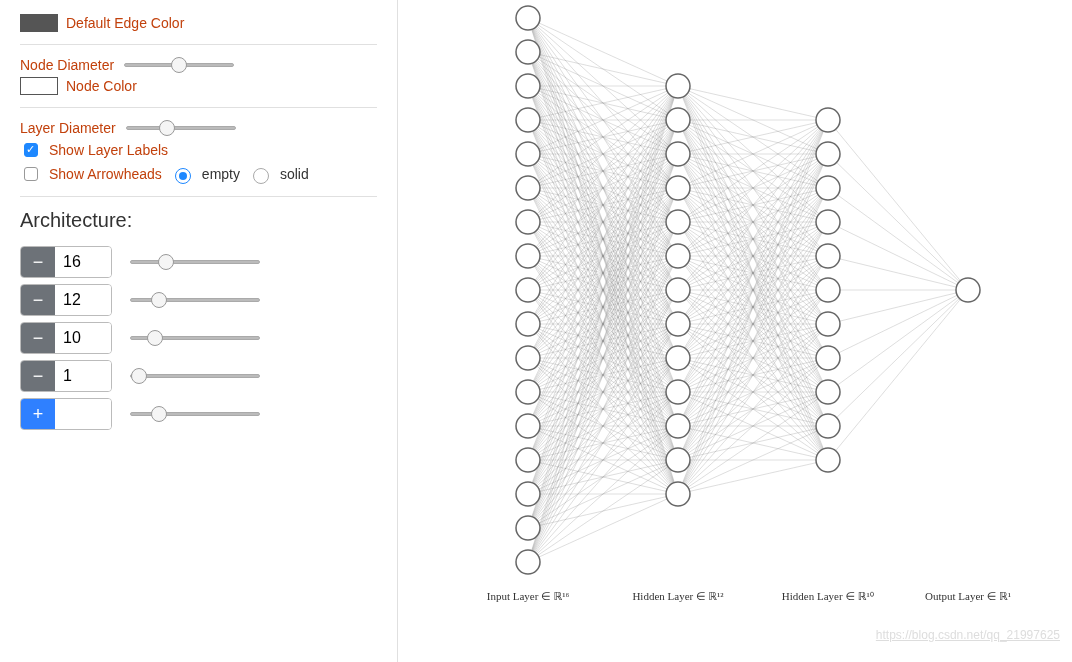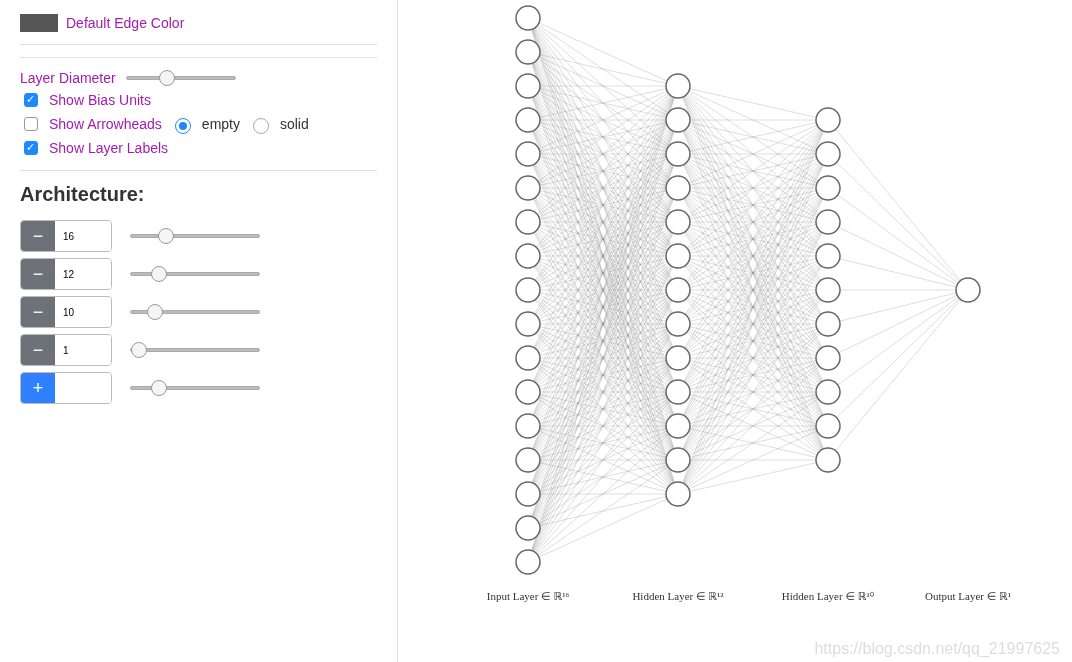--- a/index.html
+++ b/index.html
@@ -6,84 +6,88 @@
   html, body { margin:0; padding:0; font-family: -apple-system, BlinkMacSystemFont, "Segoe UI", Arial, sans-serif; font-size:14px; color:#333; background:#fff; }
   .app { display:flex; width:1072px; height:662px; position:relative; }
   .sidebar { width:398px; padding:10px 20px 10px 20px; border-right:1px solid #e0e0e0; overflow:hidden; }
   .canvas { flex:1; position:relative; }
   .row { display:flex; align-items:center; margin:4px 0; gap:8px; }
   .swatch { width:38px; height:18px; border:1px solid #555; }
   .swatch.grey { background:#555; }
   .swatch.white { background:#fff; }
   .swatch.black { background:#111; }
   hr.sep { border:none; border-top:1px solid #e0e0e0; margin:12px 0; }
-  .label { color:#a21caf; }
+  .label { color:#c2410c; }
   .slider { appearance:none; height:4px; background:linear-gradient(#bbb,#bbb); border:1px solid #aaa; border-radius:2px; width:110px; }
   .slider::-webkit-slider-thumb { appearance:none; width:16px; height:16px; border-radius:50%; background:#f5f5f5; border:1px solid #999; }
   .slider::-moz-range-thumb { width:16px; height:16px; border-radius:50%; background:#f5f5f5; border:1px solid #999; }
   .radio { appearance:none; width:16px; height:16px; border:1px solid #aaa; border-radius:50%; display:inline-block; position:relative; background:#fff; }
   .radio:checked { border-color:#1e88ff; }
   .radio:checked::after { content:""; position:absolute; top:3px; left:3px; width:8px; height:8px; border-radius:50%; background:#1e88ff; }
   .checkbox { appearance:none; width:14px; height:14px; border:1px solid #999; border-radius:3px; display:inline-block; position:relative; background:#fff; }
   .checkbox:checked { background:#1e88ff; border-color:#1e88ff; }
   .checkbox:checked::after { content:"✓"; color:#fff; font-size:11px; position:absolute; top:-1px; left:1px; }
-  h2.arch-title { font-size:20px; font-weight:700; margin:8px 0 14px 0; }
+  h2.arch-title { font-size:20px; font-weight:400; margin:8px 0 14px 0; }
   .arch-row { display:flex; align-items:center; gap:16px; margin:6px 0; }
   .btn-box { display:flex; border:1px solid #bbb; border-radius:4px; overflow:hidden; height:32px; }
   .btn-minus, .btn-plus { width:34px; background:#6d7278; color:#fff; border:none; font-size:18px; display:flex; align-items:center; justify-content:center; cursor:pointer; }
   .btn-plus { background:#2f80ff; }
-  .num-input { width:56px; border:none; padding:0 8px; font-size:10px; outline:none; background:#fff; }
+  .num-input { width:56px; border:none; padding:0 8px; font-size:16px; outline:none; background:#fff; }
   .arch-slider { width:130px; }
   svg.net { width:100%; height:612px; display:block; }
   .node { fill:#fff; stroke:#666; stroke-width:1.5; }
   .edge { stroke:#888; stroke-width:0.4; opacity:0.7; }
   .layer-label { font-family:Georgia, "Times New Roman", serif; font-size:11px; fill:#333; text-anchor:middle; }
-  .watermark { position:absolute; right:12px; bottom:4px; color:#ddd; font-size:16px; }
+  .watermark { position:absolute; right:12px; bottom:20px; color:#ddd; font-size:12px;text-decoration:underline; }
 </style>
 </head>
 <body>
 
 <div class="app">
 
   <div class="sidebar">
 
     <div class="row">
       <div class="swatch grey"></div>
       <span class="label">Default Edge Color</span>
     </div>
     <hr class="sep">
 
-
+    <div class="row">
+      <span class="label">Node Diameter</span>
+      <input type="range" class="slider" min="0" max="100" value="50" style="">
+    </div>
+
+    <div class="row">
+      <div class="swatch white"></div>
+      <span class="label">Node Color</span>
+    </div>
 
 
     <hr class="sep">
 
     <div class="row">
       <span class="label">Layer Diameter</span>
       <input type="range" class="slider" min="0" max="100" value="35" style="">
     </div>
 
 
+
     <div class="row">
       <input type="checkbox" class="checkbox" checked="" style="">
-      <span class="label">Show Bias Units</span>
+      <span class="label">Show Layer Labels</span>
     </div>
 
     <div class="row">
       <input type="checkbox" class="checkbox" style="">
       <span class="label">Show Arrowheads</span>
       <input type="radio" class="radio" checked="" name="ah" style="">
       <span>empty</span>
       <input type="radio" class="radio" name="ah" style="">
       <span>solid</span>
-    </div>
-
-    <div class="row">
-      <input type="checkbox" class="checkbox" checked="" style="">
-      <span class="label">Show Layer Labels</span>
     </div>
 
     <hr class="sep">
 
     <h2 class="arch-title">Architecture:</h2>
 
     <div class="arch-row">
       <div class="btn-box">
         <button class="btn-minus">
             <span>−</span>

